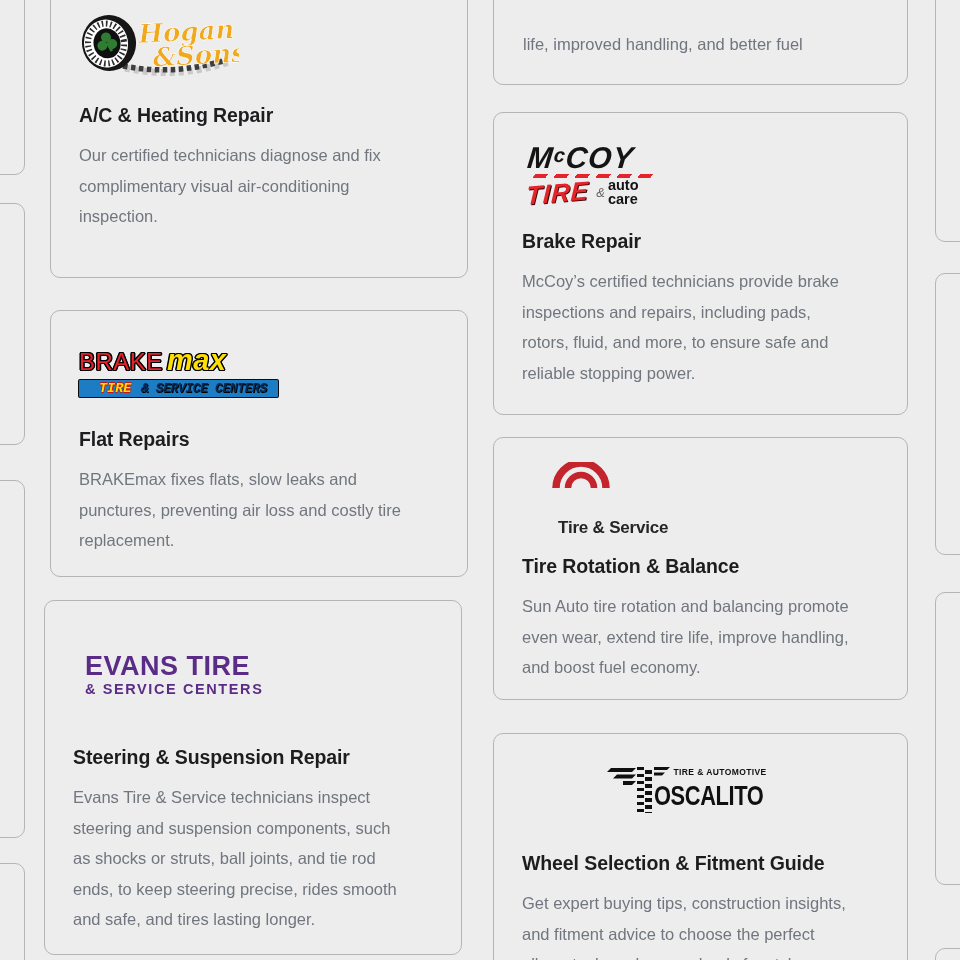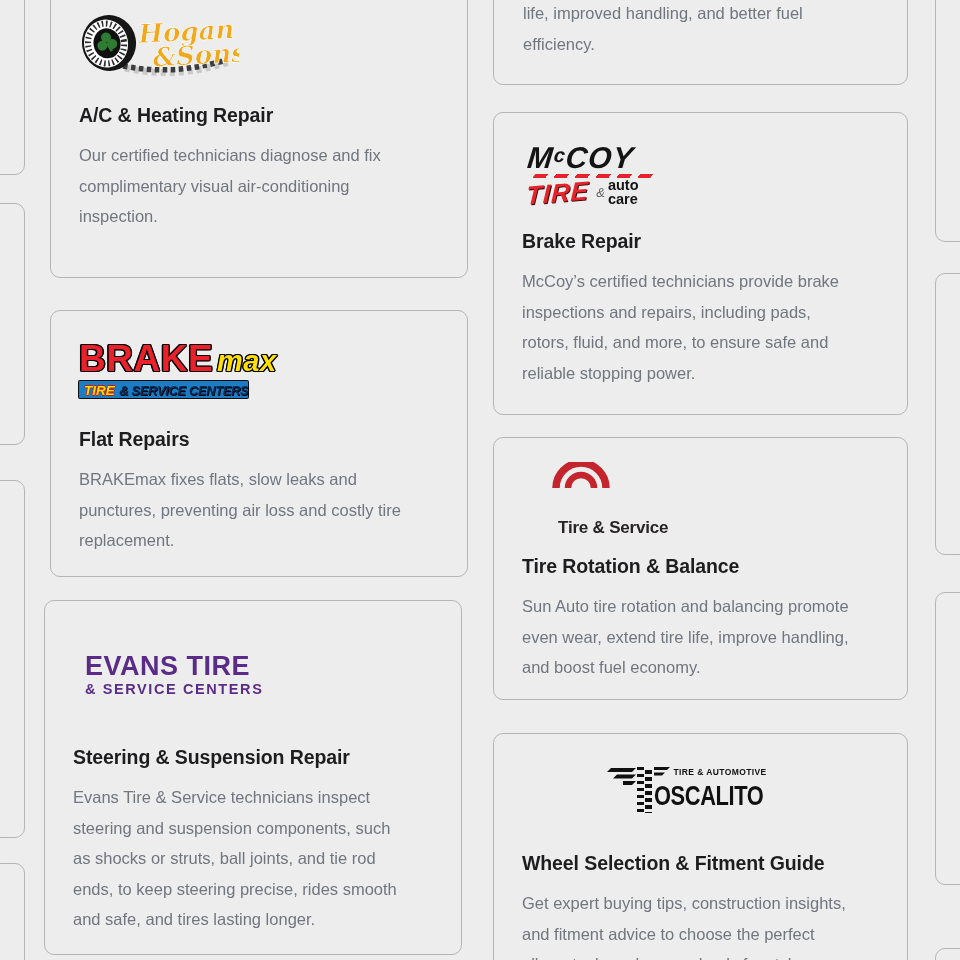--- a/index.html
+++ b/index.html
@@ -29,31 +29,32 @@
   .lb-hogan { height:76px; }
   .lb-brakemax { height:72px; }
   .lb-evans { height:100px; }
   .lb-mccoy { height:72px; }
   .lb-sunauto { height:72px; position:relative; }
   .lb-toscalito { height:64px; }
 
   
   .bm-top { white-space:nowrap; line-height:28px; }
   .bm-brake {
-    font-size:37px; font-weight:700; color:#e8212b; letter-spacing:0.5px;
+    font-size:24px; font-weight:400; color:#e8212b; letter-spacing:0.5px;
     text-shadow:1.4px 0 #000,-1.4px 0 #000,0 1.4px #000,0 -1.4px #000,1px 1px #000,-1px -1px #000,1px -1px #000,-1px 1px #000;
   }
   .bm-max {
     font-size:29px; font-weight:900; font-style:italic; color:#ffdf00; margin-left:4px; letter-spacing:0.5px;
     text-shadow:1.4px 0 #000,-1.4px 0 #000,0 1.4px #000,0 -1.4px #000,1px 1px #000,-1px -1px #000,1px -1px #000,-1px 1px #000;
   }
   .bm-bar {
     width:159px; margin-top:1px; background:#1c7cc4; border-radius:1px;
-    padding:0 5px; height:17px; line-height:17px; white-space:nowrap;
+    padding:0 20px; height:17px; line-height:17px; white-space:nowrap;
     box-shadow:0 0 0 1px #0c0c0c;
+    font-family:Liberation Mono, monospace;
   }
   .bm-tire {
     font-size:13.5px; font-weight:900; font-style:italic; color:#ffdf00;
     text-shadow:0.8px 0 #c01818,-0.8px 0 #c01818,0 0.8px #c01818,0 -0.8px #c01818;
   }
   .bm-rest {
     font-size:13px; font-weight:900; font-style:italic; color:#0a2a56; letter-spacing:-0.4px;
     text-shadow:0.7px 0.7px 0 #000;
   }
 
@@ -198,21 +199,20 @@
           <div>as shocks or struts, ball joints, and tie rod</div>
           <div>ends, to keep steering precise, rides smooth</div>
           <div>and safe, and tires lasting longer.</div>
         </div>
     </div>
   </div>
 
   <div class="card" style="left:493px; top:-148px; width:415px; height:233px;">
     <div class="desc partial-desc">
         <div>life, improved handling, and better fuel</div>
-        <div>efficiency.</div>
       </div>
   </div>
 
   <div class="card" style="left:493px; top:112px; width:415px; height:303px;">
     <div class="card-inner">
       <div class="logo-box lb-mccoy">
         <div class="logo-mccoy">
           <div class="mc-name"><span>M</span><span class="mc-c">c</span><span>COY</span></div>
           <div class="mc-dashes"></div>
           <div class="mc-bottom">

